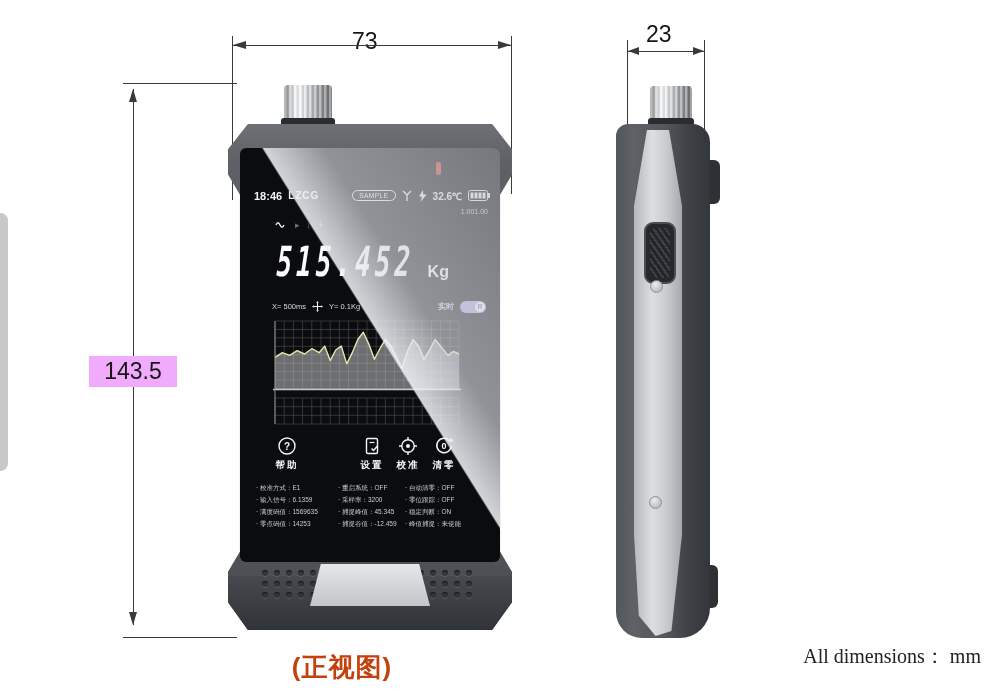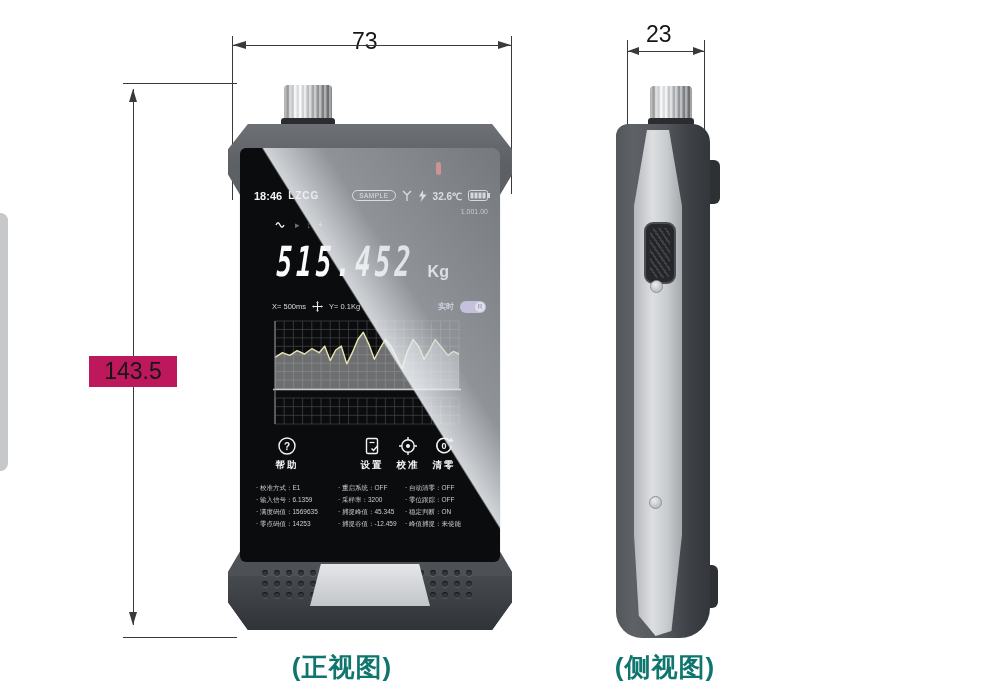--- a/index.html
+++ b/index.html
@@ -2,21 +2,21 @@
 <html><head>
 <meta charset="utf-8">
 <style>
   html,body{margin:0;padding:0;background:#fff;}
   .canvas{position:relative;width:999px;height:698px;background:#ffffff;overflow:hidden;
           font-family:"Liberation Sans",sans-serif;color:#1c1c1c;}
   
   .dline{position:absolute;background:#3a3a3a;}
   .dlabel{position:absolute;font-size:23px;color:#151515;}
   .arr{position:absolute;width:0;height:0;border-style:solid;border-color:transparent;}
-  .caption{position:absolute;font-size:26px;font-weight:600;color:#0f766e;text-align:center;letter-spacing:1px;}
+  .caption{position:absolute;font-size:26px;font-weight:600;color:#c2410c;text-align:center;letter-spacing:1px;}
   .units-note{position:absolute;font-family:"Liberation Serif",serif;font-size:20px;color:#222;}
   
   .fr-connector{position:absolute;left:284px;top:85px;width:48px;height:37px;border-radius:4px 4px 2px 2px;
     background:linear-gradient(90deg,#85888b 0%,#eef0f1 22%,#f6f7f8 34%,#c3c6c9 55%,#8d9093 80%,#6d7073 100%);}
   .fr-connector::after{content:"";position:absolute;inset:0;
     background:repeating-linear-gradient(90deg,rgba(255,255,255,.35) 0 2px,rgba(0,0,0,.10) 3px 5px);}
   .conn-ring{position:absolute;background:#2a2c2f;border-radius:3px;}
   .fr-body{position:absolute;left:228px;top:124px;width:284px;height:506px;
     background:linear-gradient(180deg,#6d7176 0%,#5d6166 8%,#55595e 58%,#4a4e53 100%);
     clip-path:polygon(7% 0,93% 0,100% 5%,100% 10%,95.8% 14%,95.8% 84.5%,100% 88.5%,100% 94.5%,93% 100%,7% 100%,0 94.5%,0 88.5%,4.2% 84.5%,4.2% 14%,0 10%,0 5%);}
@@ -96,21 +96,21 @@
   <div class="dlabel" style="left:646px;top:21px;">23</div>
   <div class="dline" style="left:628px;top:51px;width:76px;height:1px;"></div>
   <div class="arr" style="left:628px;top:47px;border-width:4px 11px 4px 0;border-right-color:#3a3a3a;"></div>
   <div class="arr" style="left:693px;top:47px;border-width:4px 0 4px 11px;border-left-color:#3a3a3a;"></div>
   <div class="dline" style="left:627px;top:40px;width:1px;height:90px;"></div>
   <div class="dline" style="left:704px;top:40px;width:1px;height:90px;"></div>
 
   <div class="dline" style="left:133px;top:89px;width:1px;height:536px;"></div>
   <div class="arr" style="left:129px;top:89px;border-width:0 4px 13px 4px;border-bottom-color:#3a3a3a;"></div>
   <div class="arr" style="left:129px;top:612px;border-width:13px 4px 0 4px;border-top-color:#3a3a3a;"></div>
-  <div class="dlabel" style="left:89px;top:356px;width:88px;text-align:center;background:#be185d;padding:2px 0;">143.5</div>
+  <div class="dlabel" style="left:89px;top:356px;width:88px;text-align:center;background:#f0abfc;padding:2px 0;">143.5</div>
   <div class="dline" style="left:123px;top:83px;width:114px;height:1px;"></div>
   <div class="dline" style="left:123px;top:637px;width:114px;height:1px;"></div>
 
   <div>
     <div class="fr-connector"></div>
     <div class="conn-ring" style="left:281px;top:118px;width:54px;height:9px;"></div>
 
     <div class="fr-body">
       <div class="fr-base"></div>
 
@@ -342,15 +342,15 @@
       <div class="sd-body">
         <div class="sd-strip"></div>
         <div class="sd-grip"></div>
         <div class="screw" style="left:34px;top:156px;"></div>
         <div class="screw" style="left:33px;top:372px;"></div>
       </div>
     </div>
   </div>
 
   <div class="caption" style="left:272px;top:650px;width:140px;">(正视图)</div>
-  <div class="caption" style="left:600px;top:650px;width:130px;">(侧视图)</div>
+  <div class="units-note" style="left:786px;top:643px;width:195px;text-align:right;">All dimensions： mm</div>
 
 </div>
 
 </body></html>

